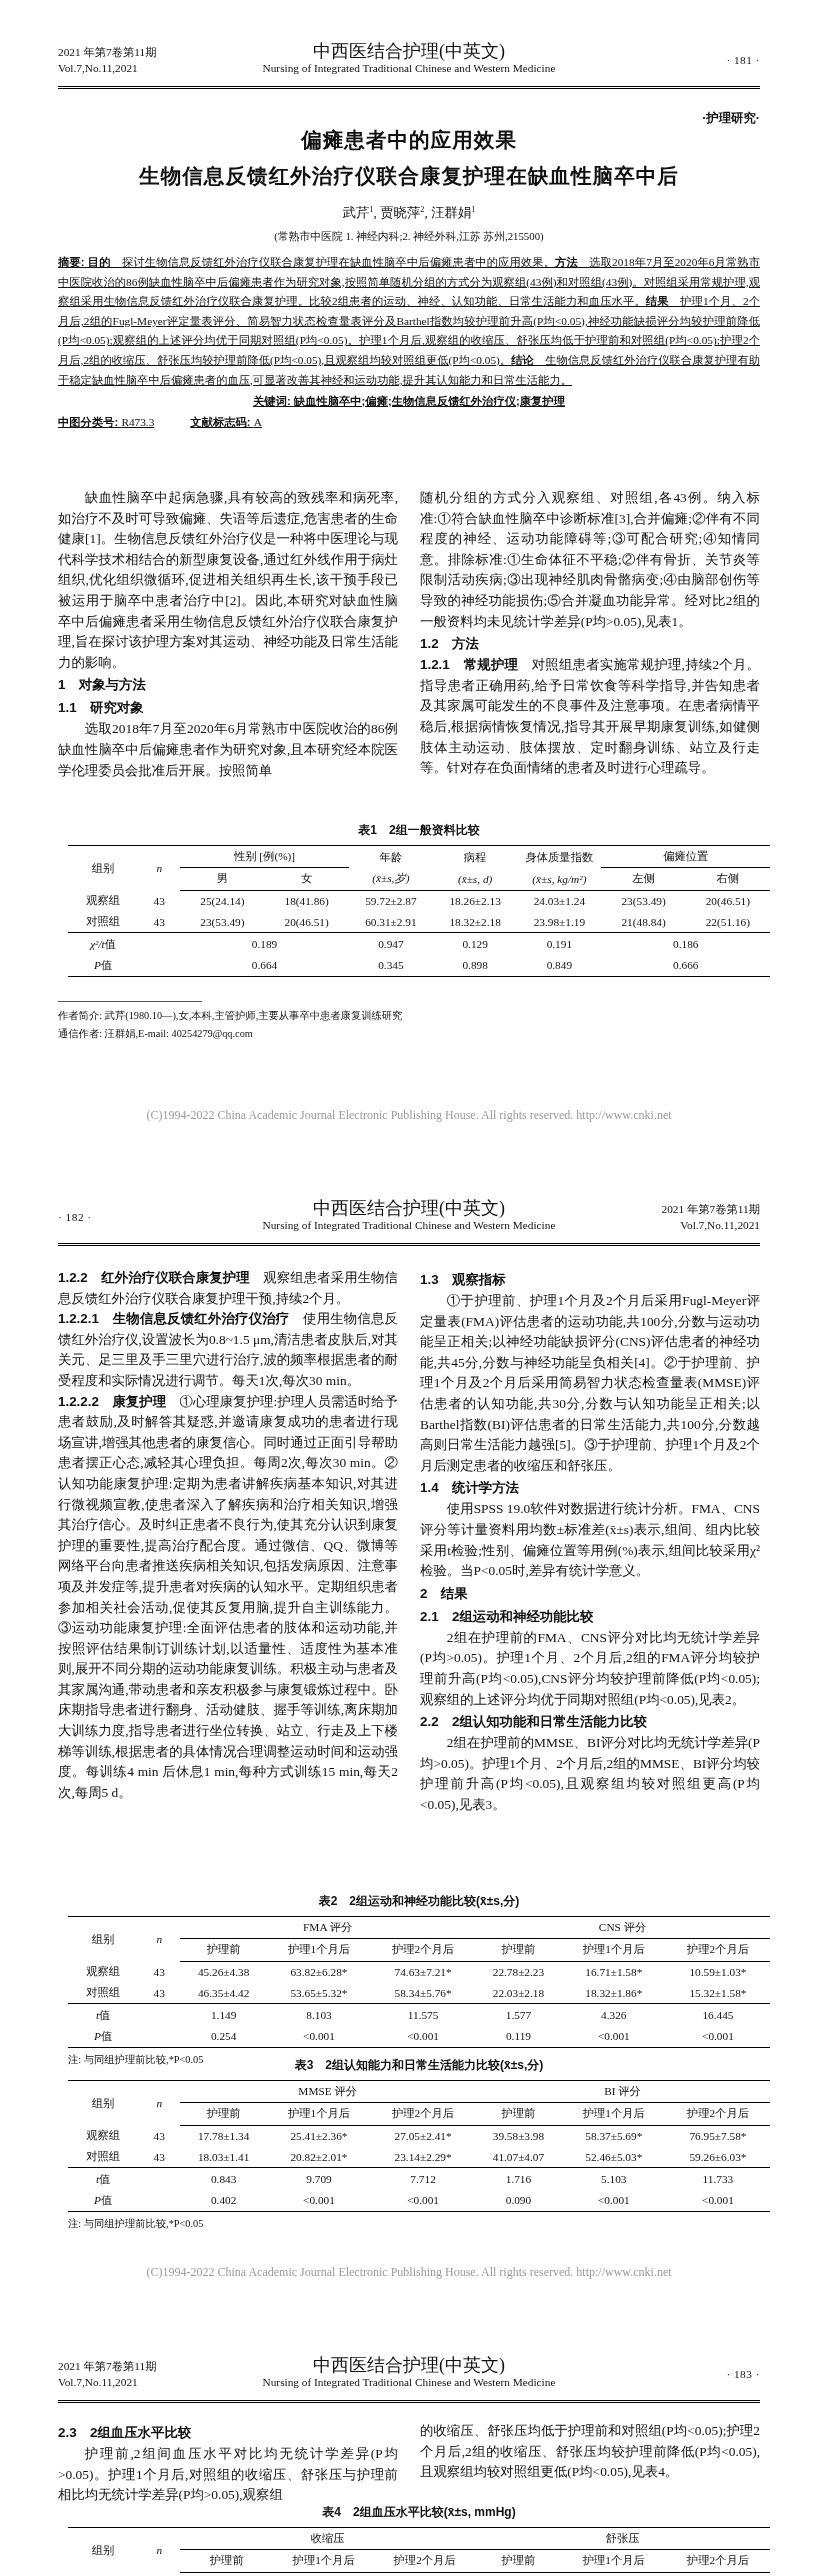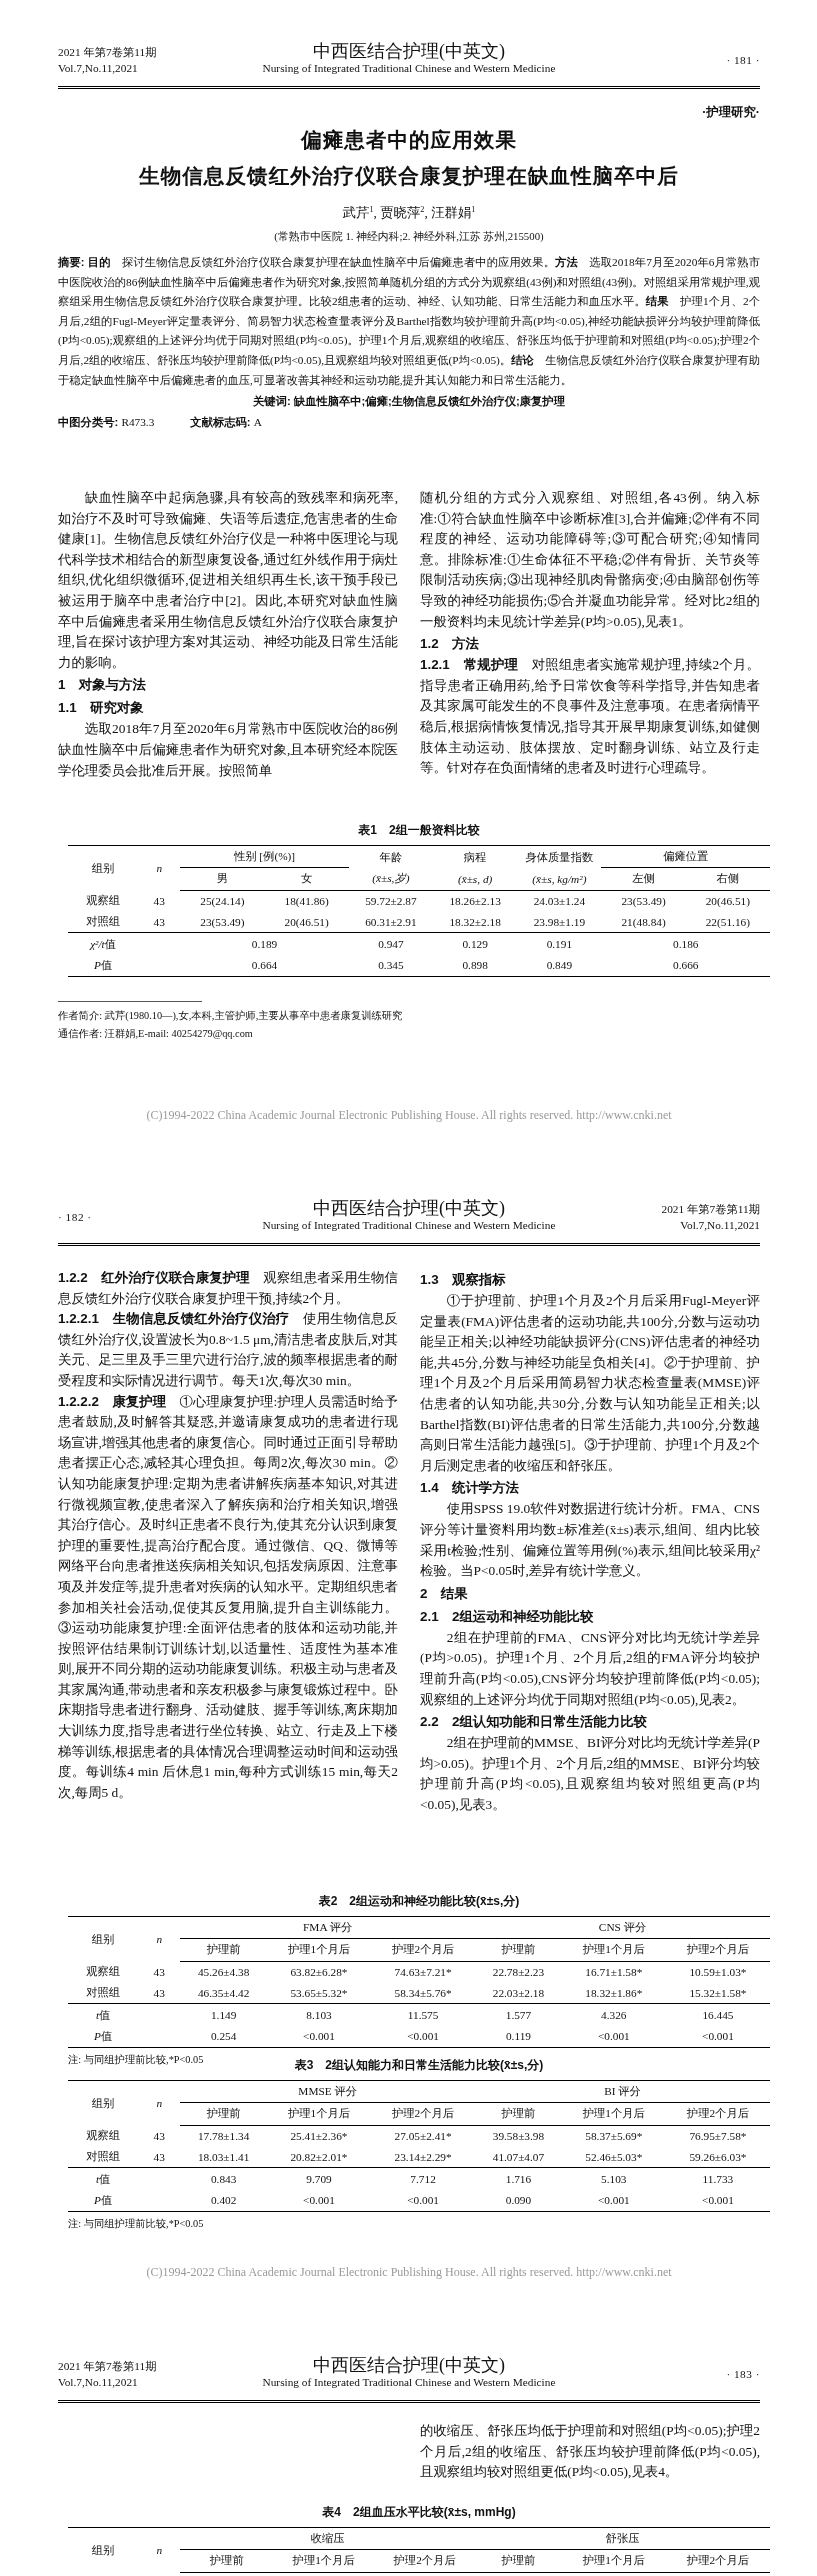--- a/index.html
+++ b/index.html
@@ -11,29 +11,29 @@
   .jhead { position:absolute; top:43px; left:58px; width:702px; display:flex; justify-content:space-between; align-items:center; }
   .jhead .side { width:165px; font-size:11.3px; line-height:16px; }
   .side.r { text-align:right; }
   .jhead .cent { flex:1; text-align:center; }
   .cz { font-size:18px; line-height:17.5px; }
   .ce { font-size:11.3px; line-height:15.5px; }
   .pageno { font-size:14px; letter-spacing:0.5px; }
   .pageno.l { text-align:left; } .pageno.r { text-align:right; }
   .hrule { position:absolute; top:86px; left:58px; width:702px; height:3.1px; border-top:1.3px solid #000; border-bottom:1.3px solid #000; }
 
-  .sect-tag { position:absolute; top:104px; right:58px; font:bold 12.4px "Liberation Sans","DejaVu Sans",sans-serif; }
+  .sect-tag { position:absolute; top:110px; right:58px; font:bold 12.4px "Liberation Sans","DejaVu Sans",sans-serif; }
 
   .title { position:absolute; top:122px; left:58px; width:702px; text-align:center;
            font:bold 20.6px/36px "Liberation Sans","DejaVu Sans",sans-serif; letter-spacing:1px; }
   .authors { position:absolute; top:204px; left:58px; width:702px; text-align:center; font-size:13.4px; }
   .authors sup { font-size:8.2px; }
   .affil { position:absolute; top:230px; left:58px; width:702px; text-align:center; font-size:10.8px; }
 
-  .front { position:absolute; top:253px; left:58px; width:702px; font-size:11.3px; line-height:19.6px; text-align:justify; }
+  .front { position:absolute; top:253px; left:58px; width:702px; font-size:11.3px; line-height:19.6px; text-align:justify;text-decoration:underline; }
   .front .lab { font-family:"Liberation Sans","DejaVu Sans",sans-serif; font-weight:bold; }
   .front p.kw { margin-top:1.5px; font-family:"Liberation Sans","DejaVu Sans",sans-serif; font-weight:bold; text-align:center; }
   .front p.clc { margin-top:1.5px; text-align:left; }
   .front p.clc .val { font-family:"Liberation Serif",serif; font-weight:normal; }
   .front p.clc .gap { display:inline-block; width:36px; }
 
   
   .col { position:absolute; width:340px; font-size:13.4px; line-height:20.6px; text-align:justify; overflow:hidden; }
   .col.lc { left:58px; } .col.rc { left:420px; }
   .col p.ind { text-indent:2em; }
@@ -351,20 +351,24 @@
       <div>Vol.7,No.11,2021</div>
     </div>
     <div class="cent">
       <div class="cz">中西医结合护理(中英文)</div>
       <div class="ce">Nursing of Integrated Traditional Chinese and Western Medicine</div>
     </div>
     <div class="side r pageno">· 183 ·</div>
   </div>
   <div class="hrule"></div>
 
+  <div class="col lc" style="top:107px;height:83px;">
+    <p class="h">2.3　2组血压水平比较</p>
+    <p class="ind">护理前,2组间血压水平对比均无统计学差异(P均&gt;0.05)。护理1个月后,对照组的收缩压、舒张压与护理前相比均无统计学差异(P均&gt;0.05),观察组</p>
+  </div>
   <div class="col rc" style="top:107px;height:83px;">
     <p>的收缩压、舒张压均低于护理前和对照组(P均&lt;0.05);护理2个月后,2组的收缩压、舒张压均较护理前降低(P均&lt;0.05),且观察组均较对照组更低(P均&lt;0.05),见表4。</p>
   </div>
 
   <div class="tblock" style="top:190px;">
     <div class="tbl-title">表4　2组血压水平比较(x̄±s, mmHg)</div>
     <table class="dt">
       <thead>
         <tr>
           <th rowspan="2" style="width:10%">组别</th>

